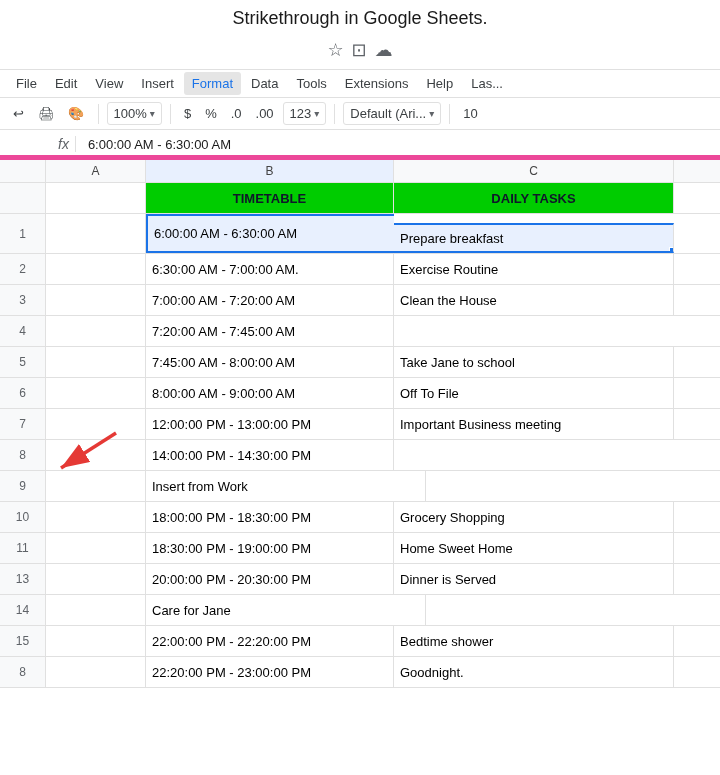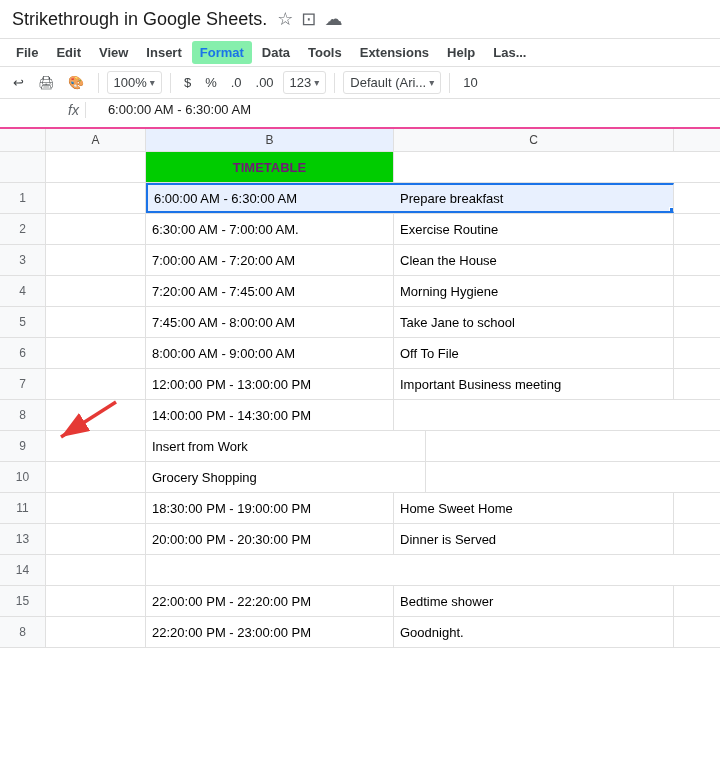--- a/index.html
+++ b/index.html
@@ -12,20 +12,21 @@
       overflow: hidden;
     }
 
     
     .title-bar {
       display: flex;
       align-items: center;
       padding: 8px 12px;
       border-bottom: 1px solid #e0e0e0;
       gap: 10px;
+      flex-direction: column;
     }
     .title-text {
       font-size: 18px;
       font-weight: 500;
       color: #1a1a1a;
     }
     .title-icons {
       display: flex;
       gap: 8px;
       color: #5f6368;
@@ -37,28 +38,27 @@
 
     
     .menu-bar {
       display: flex;
       align-items: center;
       padding: 2px 8px;
       gap: 2px;
       border-bottom: 1px solid #e0e0e0;
       font-size: 13px;
       color: #3c4043;
-      font-weight: bold;
     }
     .menu-item {
       padding: 4px 8px;
       cursor: pointer;
       border-radius: 3px;
     }
-    .menu-item.active { background: #86efac; color: #1a73e8; }
+    .menu-item.active { background: #e5e5e5; color: #1a73e8; }
 
     
     .toolbar {
       display: flex;
       align-items: center;
       padding: 4px 8px;
       gap: 4px;
       border-bottom: 1px solid #e0e0e0;
       font-size: 13px;
       color: #3c4043;
@@ -88,24 +88,24 @@
       background: #fff;
     }
     .dropdown-arrow {
       font-size: 10px;
       color: #5f6368;
     }
 
     
     .formula-bar {
       display: flex;
-      align-items: flex-start;
+      align-items: flex-end;
       padding: 3px 8px;
-      border-bottom: 2px solid #ec4899;
-      gap: 14px;
+      border-bottom: 5px solid #ec4899;
+      gap: 4px;
       min-height: 30px;
     }
     .cell-ref {
       width: 40px;
       font-size: 13px;
       color: #3c4043;
       padding-right: 8px;
       border-right: 1px solid #e0e0e0;
     }
     .fx-icon {
@@ -182,21 +182,21 @@
       min-height: 30px;
     }
     .cell-a { width: 100px; min-width: 100px; }
     .cell-b { width: 248px; min-width: 248px; }
     .cell-c { width: 280px; min-width: 280px; }
 
     
     .header-row .cell-b,
     .header-row .cell-c {
       background: #00cc00;
-      color: #701a75;
+      color: #0f172a;
       font-weight: bold;
       justify-content: center;
     }
 
     
     .selected-row .cell-b,
     .selected-row .cell-c {
       background: #e8f0fe;
     }
     .selected-row .cell-b {
@@ -305,46 +305,46 @@
       <div class="row-num-header"></div>
       <div class="col-header col-a">A</div>
       <div class="col-header col-b col-b-highlight">B</div>
       <div class="col-header col-c">C</div>
     </div>
 
     <div class="sheet-row header-row">
       <div class="row-num"></div>
       <div class="cell cell-a"></div>
       <div class="cell cell-b">TIMETABLE</div>
+      <div class="cell cell-c">DAILY TASKS</div>
     </div>
 
     <div id="data-rows">
         <div class="sheet-row selected-row">
           <div class="row-num">1</div>
           <div class="cell cell-a"></div>
           <div class="cell cell-b" style="position: relative;">6:00:00 AM - 6:30:00 AM</div>
-          <div class="cell cell-c" style="position: relative;">Prepare breakfast<div class="selection-handle"></div></div>
+          <div class="cell cell-c" style="position: relative; margin-top: 9px;">Prepare breakfast<div class="selection-handle"></div></div>
         </div>
         <div class="sheet-row">
           <div class="row-num">2</div>
           <div class="cell cell-a"></div>
           <div class="cell cell-b">6:30:00 AM - 7:00:00 AM.</div>
           <div class="cell cell-c">Exercise Routine</div>
         </div>
         <div class="sheet-row">
           <div class="row-num">3</div>
           <div class="cell cell-a"></div>
           <div class="cell cell-b">7:00:00 AM - 7:20:00 AM</div>
           <div class="cell cell-c">Clean the House</div>
         </div>
         <div class="sheet-row">
           <div class="row-num">4</div>
           <div class="cell cell-a"></div>
           <div class="cell cell-b">7:20:00 AM - 7:45:00 AM</div>
-          <div class="cell cell-c">Morning Hygiene</div>
         </div>
         <div class="sheet-row">
           <div class="row-num">5</div>
           <div class="cell cell-a"></div>
           <div class="cell cell-b">7:45:00 AM - 8:00:00 AM</div>
           <div class="cell cell-c">Take Jane to school</div>
         </div>
         <div class="sheet-row">
           <div class="row-num">6</div>
           <div class="cell cell-a"></div>
@@ -363,37 +363,39 @@
           <div class="cell cell-b">14:00:00 PM - 14:30:00 PM</div>
         </div>
         <div class="sheet-row">
           <div class="row-num">9</div>
           <div class="cell cell-a"></div>
           <div class="cell cell-c">Insert from Work</div>
         </div>
         <div class="sheet-row">
           <div class="row-num">10</div>
           <div class="cell cell-a"></div>
+          <div class="cell cell-b">18:00:00 PM - 18:30:00 PM</div>
           <div class="cell cell-c">Grocery Shopping</div>
         </div>
         <div class="sheet-row">
           <div class="row-num">11</div>
           <div class="cell cell-a"></div>
           <div class="cell cell-b">18:30:00 PM - 19:00:00 PM</div>
           <div class="cell cell-c">Home Sweet Home</div>
         </div>
         <div class="sheet-row">
           <div class="row-num">13</div>
           <div class="cell cell-a"></div>
           <div class="cell cell-b">20:00:00 PM - 20:30:00 PM</div>
           <div class="cell cell-c">Dinner is Served</div>
         </div>
         <div class="sheet-row">
           <div class="row-num">14</div>
           <div class="cell cell-a"></div>
+          <div class="cell cell-c">Care for Jane</div>
         </div>
         <div class="sheet-row">
           <div class="row-num">15</div>
           <div class="cell cell-a"></div>
           <div class="cell cell-b">22:00:00 PM - 22:20:00 PM</div>
           <div class="cell cell-c">Bedtime shower</div>
         </div>
         <div class="sheet-row">
           <div class="row-num">8</div>
           <div class="cell cell-a"></div>

